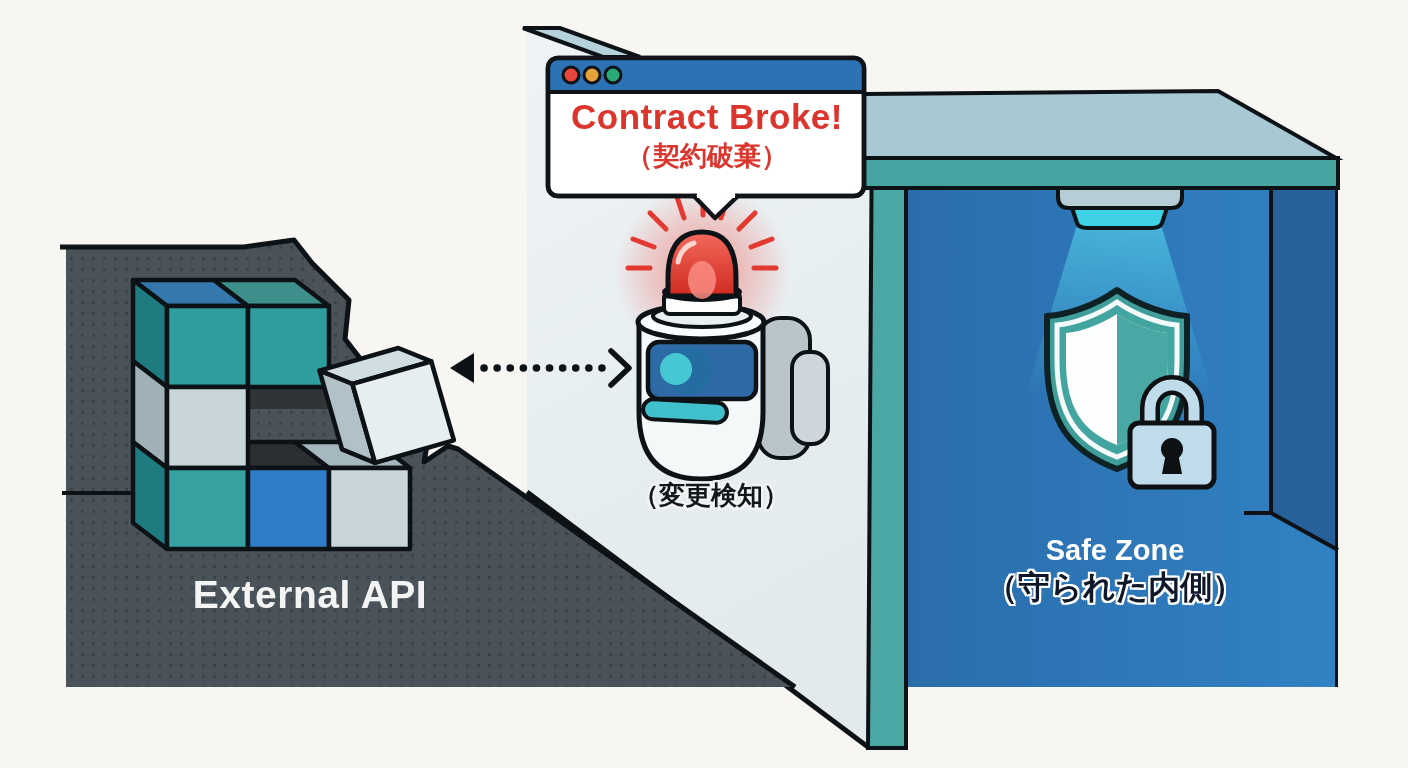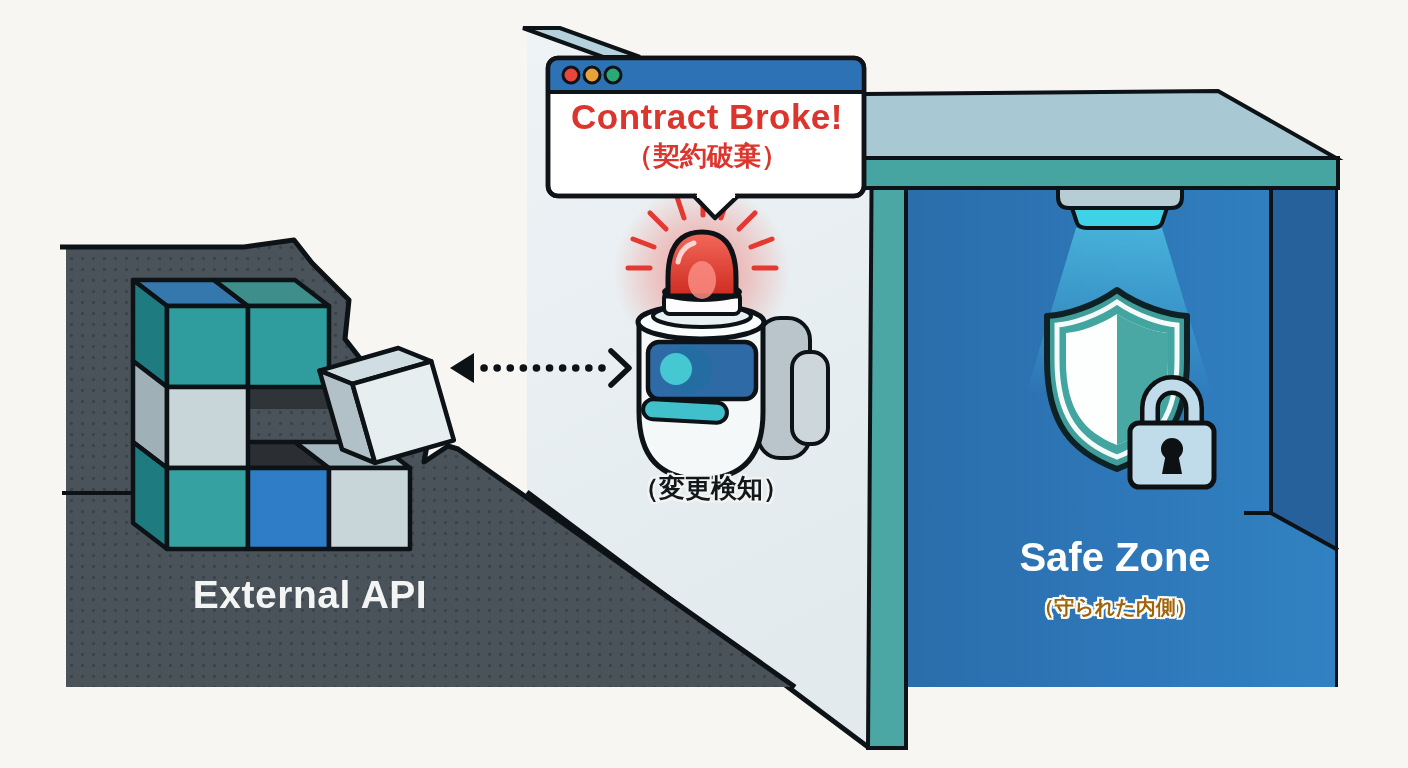--- a/index.html
+++ b/index.html
@@ -9,26 +9,26 @@
     font-family:"Liberation Sans","DejaVu Sans",sans-serif;
   }
   #art{position:absolute;left:0;top:0;}
   .lbl{position:absolute;text-align:center;font-weight:700;line-height:1.15;white-space:nowrap;}
   .lbl .sub{display:block;}
   #alert-text{left:552px;top:97px;width:310px;color:#dc352d;}
   #alert-text .main{font-size:35px;letter-spacing:.5px;}
   #alert-text .sub{font-size:27px;margin-top:4px;text-align:center;}
   #monitor-text{left:556px;top:471px;width:310px;color:#14171a;}
   #monitor-text .main{font-size:37px;}
-  #monitor-text .sub{font-size:26px;margin-top:3px;
+  #monitor-text .sub{font-size:26px;margin-top:10px;
     text-shadow:-2px 0 0 #f2f4f4,2px 0 0 #f2f4f4,0 -2px 0 #f2f4f4,0 2px 0 #f2f4f4,-2px -2px 0 #f2f4f4,2px 2px 0 #f2f4f4,-2px 2px 0 #f2f4f4,2px -2px 0 #f2f4f4;}
   #external-text{left:118px;top:573px;width:384px;color:#f3f5f5;font-size:39px;letter-spacing:.5px;text-align:center;}
   #safe-text{left:948px;top:534px;width:334px;color:#ffffff;}
-  #safe-text .main{font-size:40px;}
-  #safe-text .sub{font-size:20px;margin-top:16px;color:#a16207;
+  #safe-text .main{font-size:29px;}
+  #safe-text .sub{font-size:32px;margin-top:2px;color:#0f172a;
     text-shadow:-2px 0 0 #fff,2px 0 0 #fff,0 -2px 0 #fff,0 2px 0 #fff,-2px -2px 0 #fff,2px 2px 0 #fff,-2px 2px 0 #fff,2px -2px 0 #fff;}
 </style>
 </head>
 <body>
 
 <svg id="art" width="1408" height="768" viewBox="0 0 1408 768">
   <defs>
     <pattern id="dots" width="11" height="11" patternUnits="userSpaceOnUse">
       <rect width="11" height="11" fill="#4a535a"></rect>
       <circle cx="5.5" cy="5.5" r="1.7" fill="#3b434a"></circle>

